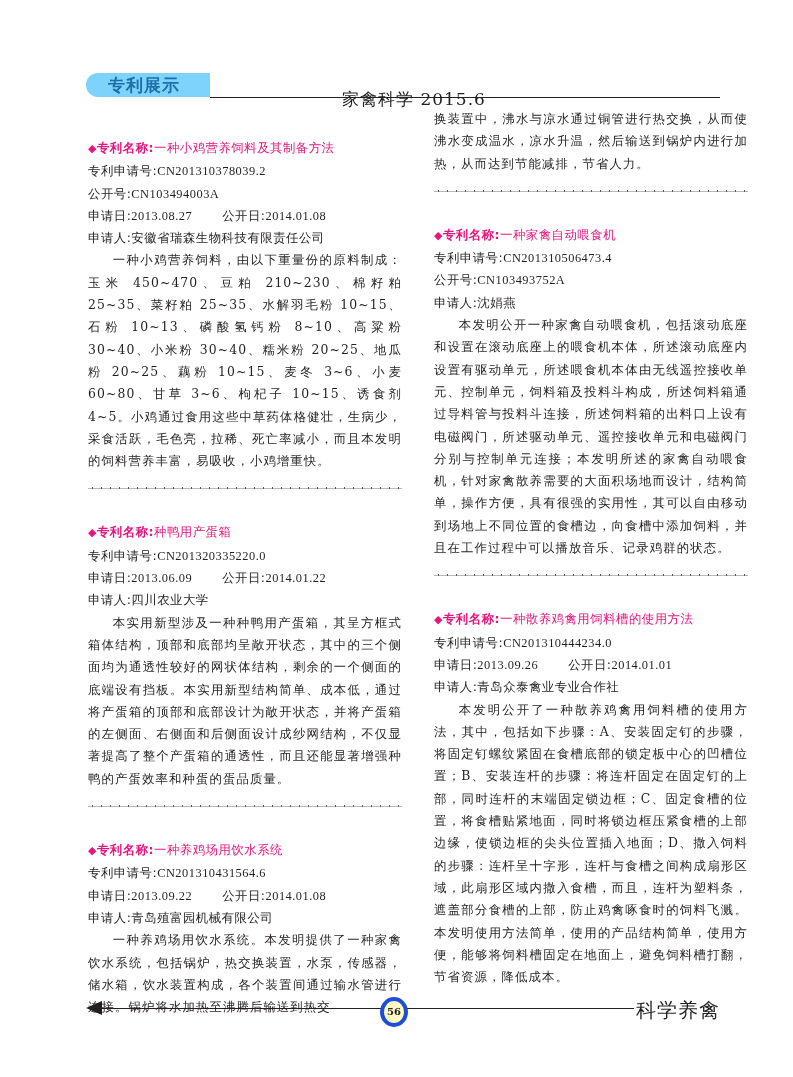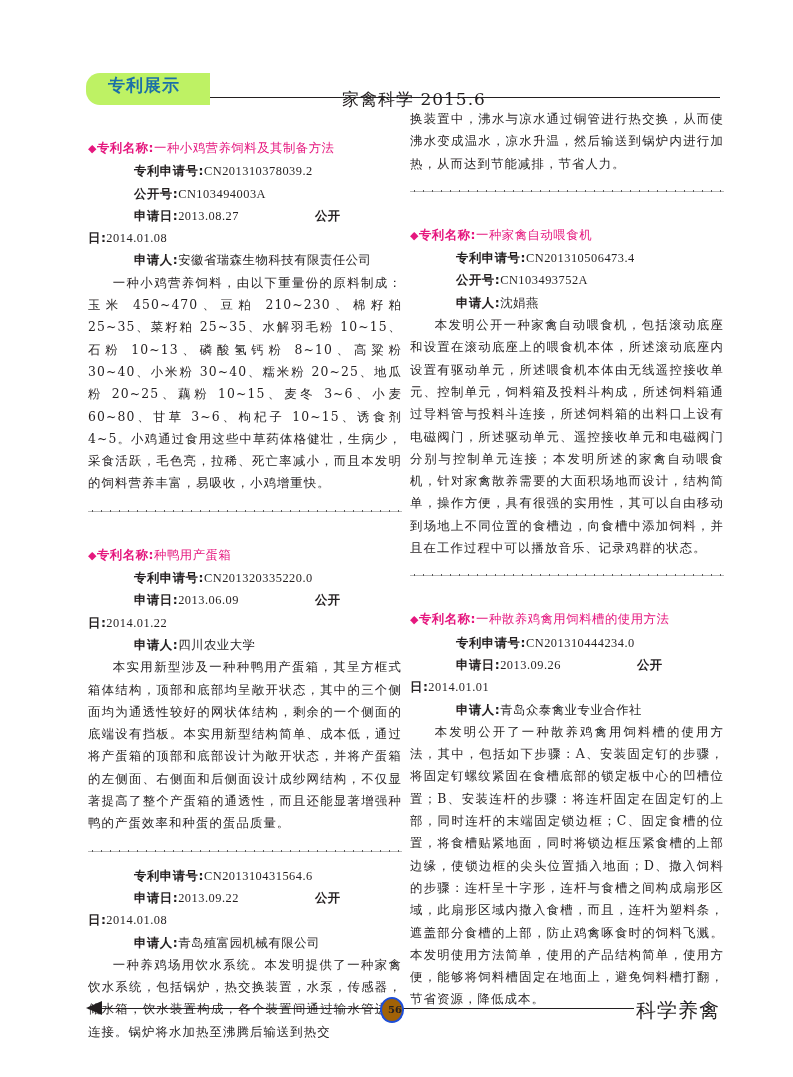--- a/index.html
+++ b/index.html
@@ -1,52 +1,52 @@
 <!DOCTYPE html>
 <html><head>
 <meta charset="utf-8">
 <style>
   html, body { margin: 0; padding: 0; background: #ffffff; }
   body { width: 793px; height: 1077px; position: relative; overflow: hidden;
          font-family: "DejaVu Serif", "Liberation Serif", serif; color: #231f20; }
   .header { position: absolute; left: 86px; top: 73px; width: 634px; height: 26px; }
-  .badge { position: absolute; left: 0; top: 0; width: 124px; height: 32px; background: #bef264;
+  .badge { position: absolute; left: 0; top: 0; width: 124px; height: 24px; background: #7dd3fc;
            border-radius: 14px 0 0 14px; }
   .badge-text { position: absolute; left: 22px; top: 1px; font-family: "DejaVu Sans", sans-serif;
                 font-size: 17px; color: #1b6fa8; letter-spacing: 1px; font-weight: bold; }
   .header-title { position: absolute; left: 256px; top: 15px; font-size: 17px; letter-spacing: 1px; }
   .header-rule { position: absolute; left: 124px; right: 0; top: 24px; border-top: 1.2px solid #231f20; }
 
   .col { position: absolute; top: 108px; width: 314px; font-size: 12.4px; line-height: 22.3px; }
   .col.left { left: 88px; }
-  .col.right { left: 410px; }
+  .col.right { left: 434px; }
 
   .p-title { color: #e5177e; font-family: "DejaVu Sans", sans-serif; font-size: 12.4px; letter-spacing: 0.5px; margin-top: 29px; }
   .p-title .lbl { font-weight: bold; }
   .p-title .diamond { font-size: 11px; }
   .field { font-family: "DejaVu Sans", sans-serif; letter-spacing: 0.5px; }
-  .field .k { font-weight: bold; margin-left: 46px; }
+  .field .k { font-weight: normal; }
   .field .v { font-family: "Liberation Serif", serif; font-weight: normal; }
   .field .gap { display: inline-block; width: 30px; }
   .body { text-indent: 2em; text-align: justify; letter-spacing: 1.1px; }
   .sep { height: 8px; margin: 12px 0 10px 0;
          background-image: radial-gradient(circle, #555 0.9px, transparent 1.1px),
                            linear-gradient(#888, #888);
          background-size: 9px 8px, 100% 0.6px; background-repeat: repeat-x, no-repeat;
          background-position: 0 0, 0 4px; }
   .entry { margin: 0; }
 
   .footer { position: absolute; left: 86px; top: 997px; width: 634px; height: 30px; }
   .footer-line { position: absolute; left: 10px; right: 70px; top: 11px; border-top: 1.2px solid #231f20; }
   .footer-arrow { position: absolute; left: 0; top: 4px; width: 0; height: 0;
                   border-top: 7px solid transparent; border-bottom: 7px solid transparent;
                   border-right: 16px solid #231f20; }
-  .page-num { position: absolute; left: 294px; top: 0; width: 20px; height: 22px; background: #a16207;
-              border: 2px solid #1d4ed8; border-radius: 50%; font-size: 10px; font-weight: bold;
-              text-align: right; line-height: 22px; }
+  .page-num { position: absolute; left: 294px; top: 0; width: 20px; height: 22px; background: #fef9c3;
+              border: 4px solid #1d4ed8; border-radius: 50%; font-size: 10px; font-weight: bold;
+              text-align: center; line-height: 22px; }
   .footer-brand { position: absolute; right: 0; top: 0; font-family: "DejaVu Sans", sans-serif;
                   font-size: 20px; letter-spacing: 1px; background: #fff; padding-left: 2px; }
 </style>
 </head>
 <body>
 
 <div class="header">
   <div class="badge">
     <span class="badge-text">专利展示</span>
   </div>
@@ -71,20 +71,21 @@
     <div class="p-title"><span class="diamond">◆</span><span class="lbl">专利名称:</span><span>种鸭用产蛋箱</span></div>
     <div class="field"><span class="k">专利申请号:</span><span class="v">CN201320335220.0</span></div>
     <div class="field"><span class="k">申请日:</span><span class="v">2013.06.09</span><span class="gap"></span><span class="k">公开日:</span><span class="v">2014.01.22</span></div>
     <div class="field"><span class="k">申请人:</span><span>四川农业大学</span></div>
     <div class="body">本实用新型涉及一种种鸭用产蛋箱，其呈方框式箱体结构，顶部和底部均呈敞开状态，其中的三个侧面均为通透性较好的网状体结构，剩余的一个侧面的底端设有挡板。本实用新型结构简单、成本低，通过将产蛋箱的顶部和底部设计为敞开状态，并将产蛋箱的左侧面、右侧面和后侧面设计成纱网结构，不仅显著提高了整个产蛋箱的通透性，而且还能显著增强种鸭的产蛋效率和种蛋的蛋品质量。</div>
   </div>
 
   <div class="sep"></div>
 
   <div class="entry">
+    <div class="p-title"><span class="diamond">◆</span><span class="lbl">专利名称:</span><span>一种养鸡场用饮水系统</span></div>
     <div class="field"><span class="k">专利申请号:</span><span class="v">CN201310431564.6</span></div>
     <div class="field"><span class="k">申请日:</span><span class="v">2013.09.22</span><span class="gap"></span><span class="k">公开日:</span><span class="v">2014.01.08</span></div>
     <div class="field"><span class="k">申请人:</span><span>青岛殖富园机械有限公司</span></div>
     <div class="body">一种养鸡场用饮水系统。本发明提供了一种家禽饮水系统，包括锅炉，热交换装置，水泵，传感器，储水箱，饮水装置构成，各个装置间通过输水管进行连接。锅炉将水加热至沸腾后输送到热交</div>
   </div>
 </div>
 
 <div class="col right">
   <div class="body" style="text-indent:0">换装置中，沸水与凉水通过铜管进行热交换，从而使沸水变成温水，凉水升温，然后输送到锅炉内进行加热，从而达到节能减排，节省人力。</div>
 

